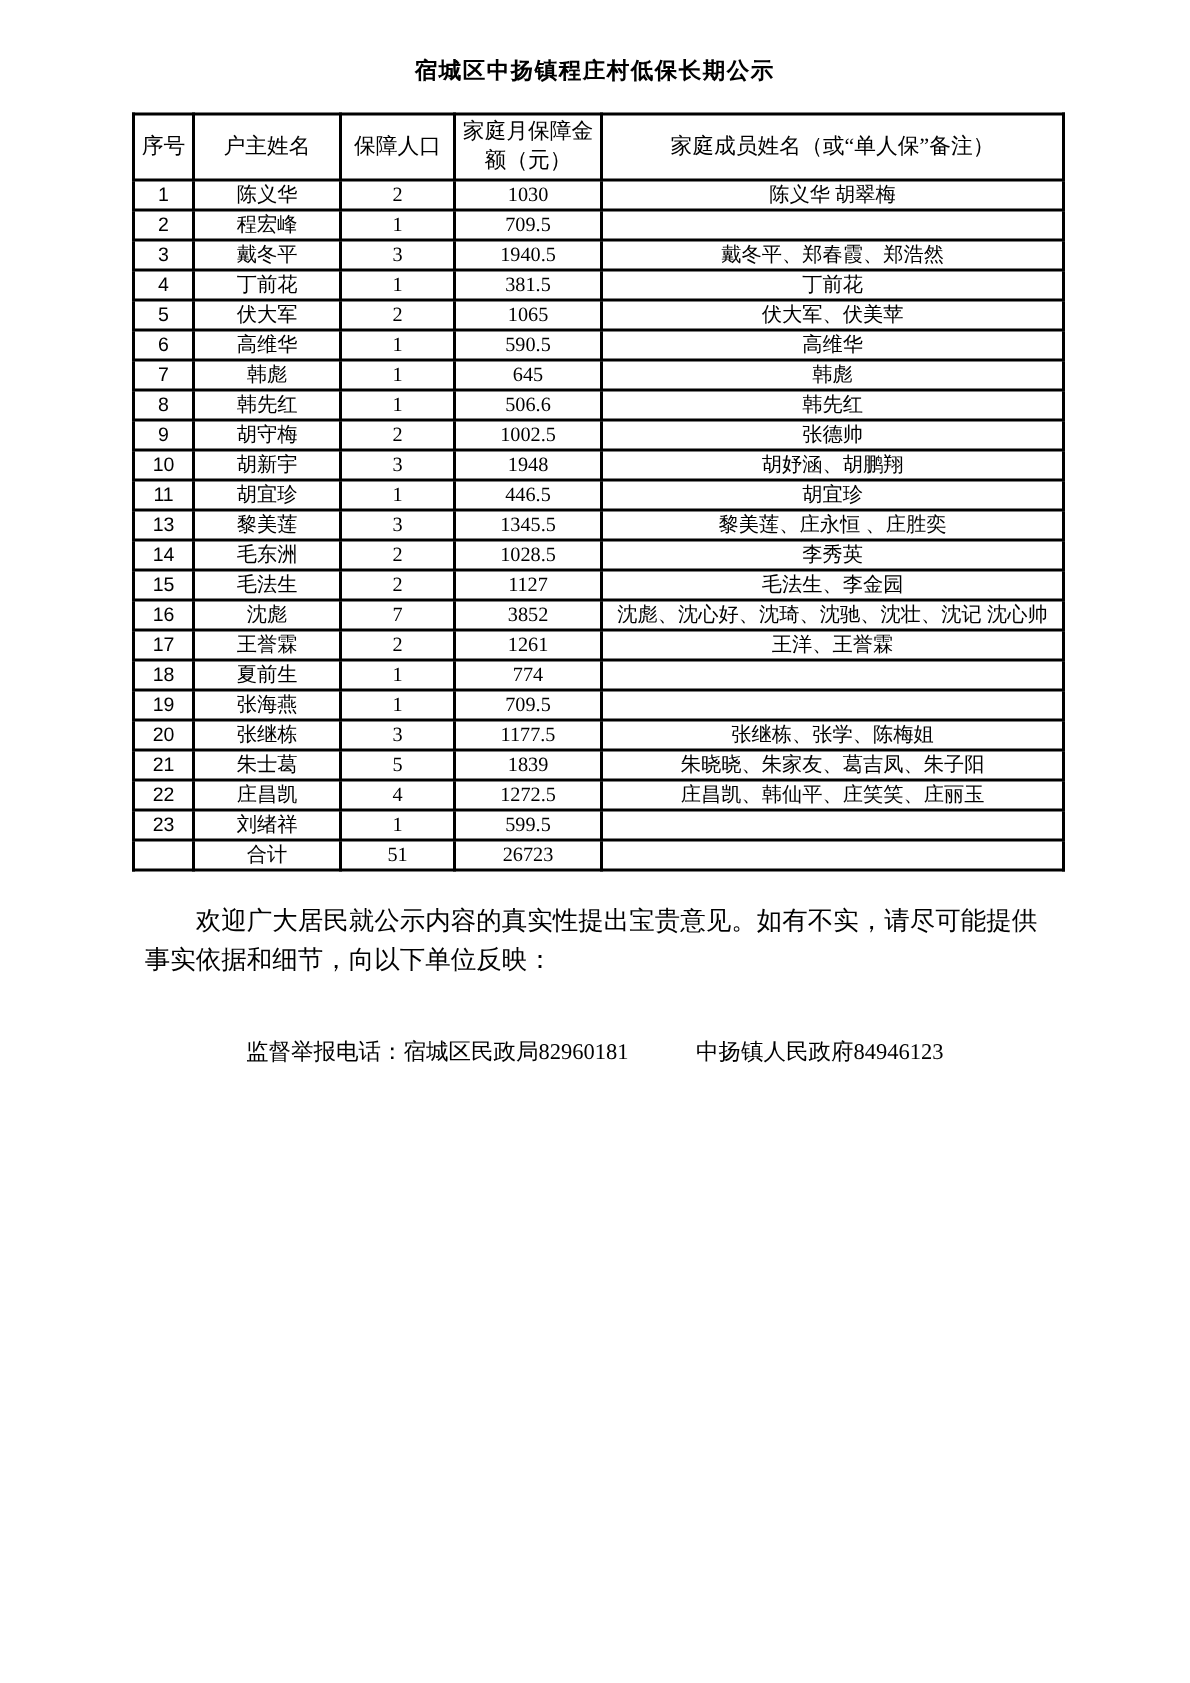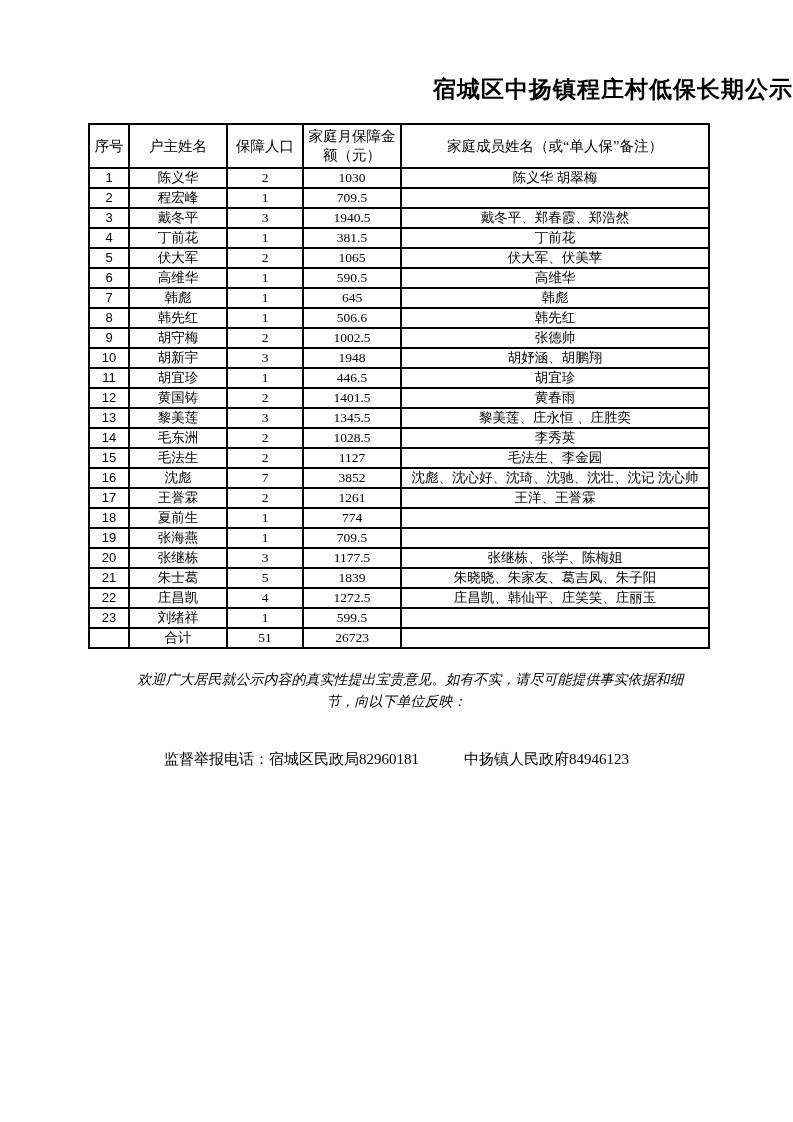--- a/index.html
+++ b/index.html
@@ -11,23 +11,23 @@
     position: relative;
     width: 793px;
     height: 1122px;
     background: #ffffff;
     color: #000000;
     font-family: "Liberation Serif", "DejaVu Serif", serif;
     overflow: hidden;
   }
   .doc-title {
     margin: 0;
-    padding-top: 74px;
-    text-align: right;
-    font-size: 23px;
+    padding-top: 38px;
+    text-align: center;
+    font-size: 15px;
     font-weight: bold;
     letter-spacing: 1px;
   }
   .intro {
     width: 600px;
     margin: 40px auto 0 auto;
     font-size: 14.5px;
     line-height: 1.55;
     text-align: center;
     text-indent: 2em;
@@ -58,25 +58,24 @@
   td.serial {
     font-family: "Liberation Sans", "DejaVu Sans", sans-serif;
     font-size: 13px;
   }
   td.bold {
     font-weight: normal;
   }
   .feedback {
     width: 600px;
     margin: 20px auto 0 auto;
-    font-size: 14px;
+    font-size: 17px;
     line-height: 1.55;
-    text-align: center;
+    text-align: left;
     text-indent: 2em;
-    font-style: italic;
   }
   .hotline {
     margin: 38px 0 0 0;
     text-align: center;
     font-size: 15px;
     font-weight: normal;
     white-space: pre-wrap;
   }
 </style>
 </head>
@@ -176,27 +175,20 @@
           <td>胡妤涵、胡鹏翔</td>
         </tr>
         <tr>
           <td class="serial">11</td>
           <td>胡宜珍</td>
           <td>1</td>
           <td>446.5</td>
           <td>胡宜珍</td>
         </tr>
         <tr>
-          <td class="serial">12</td>
-          <td>黄国铸</td>
-          <td>2</td>
-          <td>1401.5</td>
-          <td>黄春雨</td>
-        </tr>
-        <tr>
           <td class="serial">13</td>
           <td>黎美莲</td>
           <td>3</td>
           <td>1345.5</td>
           <td>黎美莲、庄永恒 、庄胜奕</td>
         </tr>
         <tr>
           <td class="serial">14</td>
           <td>毛东洲</td>
           <td>2</td>

